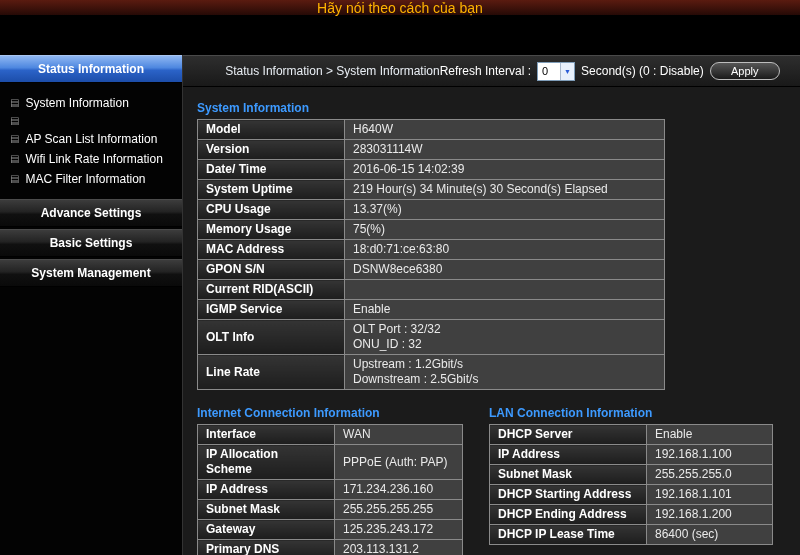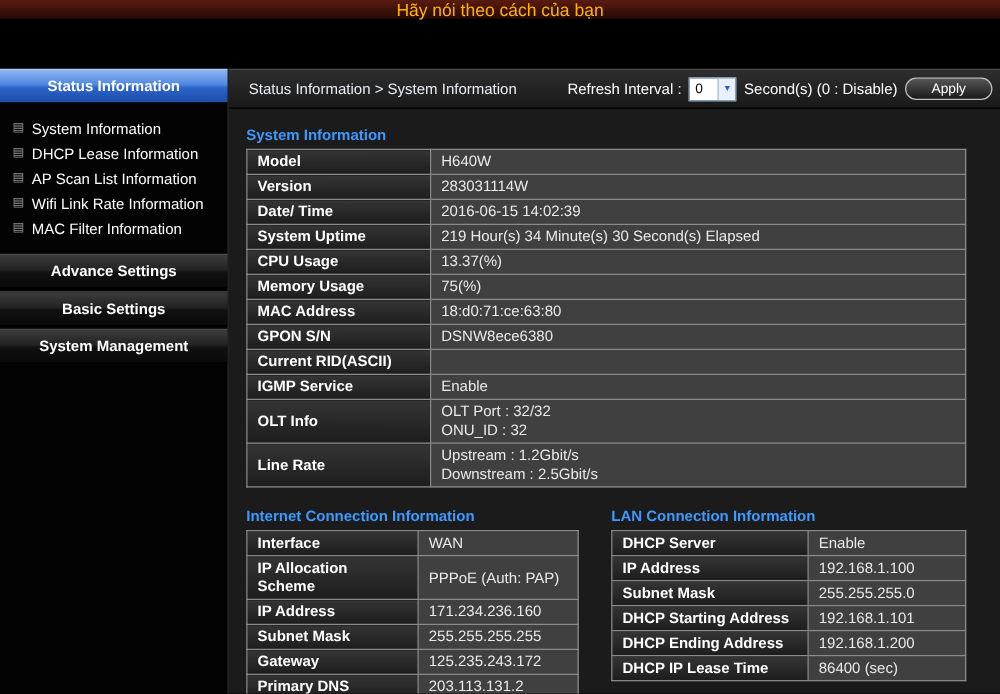--- a/index.html
+++ b/index.html
@@ -24,41 +24,41 @@
        background:linear-gradient(180deg,#3c3c3c 0%,#232323 45%,#101010 55%,#0a0a0a 100%);
        border-top:1px solid #4b4b4b;border-bottom:1px solid #000;cursor:pointer;margin-bottom:2px;}
   .nav-btn.active{background:linear-gradient(180deg,#8fb7f2 0%,#4e87e0 45%,#2b63c8 55%,#1c4da9 100%);
        border-top:1px solid #a9c6f2;}
   .subnav{list-style:none;margin:0;padding:8px 0 10px 8px;}
   .subnav-item{display:flex;align-items:center;gap:6px;padding:3px 0 3px 2px;font-size:12px;color:#fff;cursor:pointer;}
   .doc-icon{color:#8f8f8f;font-size:10px;line-height:1;}
 
   
   .main{flex:1;display:flex;flex-direction:column;background:#1b1b1b;min-width:0;}
-  .topbar{height:30px;flex:0 0 30px;display:flex;align-items:center;justify-content:space-between;
+  .topbar{height:30px;flex:0 0 30px;display:flex;align-items:center;justify-content:center;
        background:linear-gradient(180deg,#2e2e2e,#191919);border-bottom:1px solid #000;
-       border-top:1px solid #4a4a4a;padding:0 4px 0 16px;}
+       border-top:1px solid #4a4a4a;padding:0 4px 0 28px;}
   .breadcrumb{font-size:12px;color:#e9eef4;}
   .refresh{display:flex;align-items:center;gap:6px;font-size:12px;color:#fff;white-space:nowrap;}
   .select{display:inline-flex;align-items:stretch;background:#fff;border:1px solid #7f9db9;height:17px;width:36px;cursor:pointer;}
   .select-value{flex:1;color:#000;font-size:11px;display:flex;align-items:center;padding-left:4px;}
   .select-arrow{width:13px;background:#e8f0fb;color:#2a5bd7;font-size:7px;display:flex;align-items:center;
        justify-content:center;border-left:1px solid #a9b8cc;}
   .apply-btn{min-width:70px;height:18px;border-radius:9px;border:1px solid #bdbdbd;
        background:linear-gradient(180deg,#565656,#1a1a1a);color:#fff;font-size:11px;
        font-family:inherit;cursor:pointer;margin-right:2px;}
 
   .content{flex:1;padding:8px 18px 0 14px;overflow:hidden;}
   .sec-title{color:#3d9aff;font-size:12px;font-weight:bold;margin:6px 0 4px;}
   .info-table{border-collapse:collapse;font-size:12px;table-layout:fixed;}
   .info-table th,.info-table td{border:1px solid #8a8a8a;padding:2px 8px;line-height:1.25;vertical-align:middle;}
   .info-table th{text-align:left;font-weight:bold;color:#fff;
        background:linear-gradient(180deg,#343434,#1d1d1d);}
   .info-table td{background:#404040;color:#eaeaea;white-space:pre-line;}
-  .sys{width:576px;}  .sys th{width:130px;}
+  .sys{width:468px;}  .sys th{width:130px;}
   .two-col{display:flex;gap:26px;margin-top:10px;}
   .inet{width:266px;} .inet th{width:120px;}
   .lan{width:284px;}  .lan th{width:140px;}
 </style>
 </head>
 <body>
 
 <div class="page">
 
   <header class="header">
@@ -73,21 +73,20 @@
       <div class="nav-btn active">Status Information</div>
       <ul class="subnav">
 
           <li class="subnav-item">
             <span class="doc-icon">▤</span>
             <span class="subnav-label">System Information</span>
           </li>
 
           <li class="subnav-item">
             <span class="doc-icon">▤</span>
-            <span class="subnav-label">DHCP Lease Information</span>
           </li>
 
           <li class="subnav-item">
             <span class="doc-icon">▤</span>
             <span class="subnav-label">AP Scan List Information</span>
           </li>
 
           <li class="subnav-item">
             <span class="doc-icon">▤</span>
             <span class="subnav-label">Wifi Link Rate Information</span>

